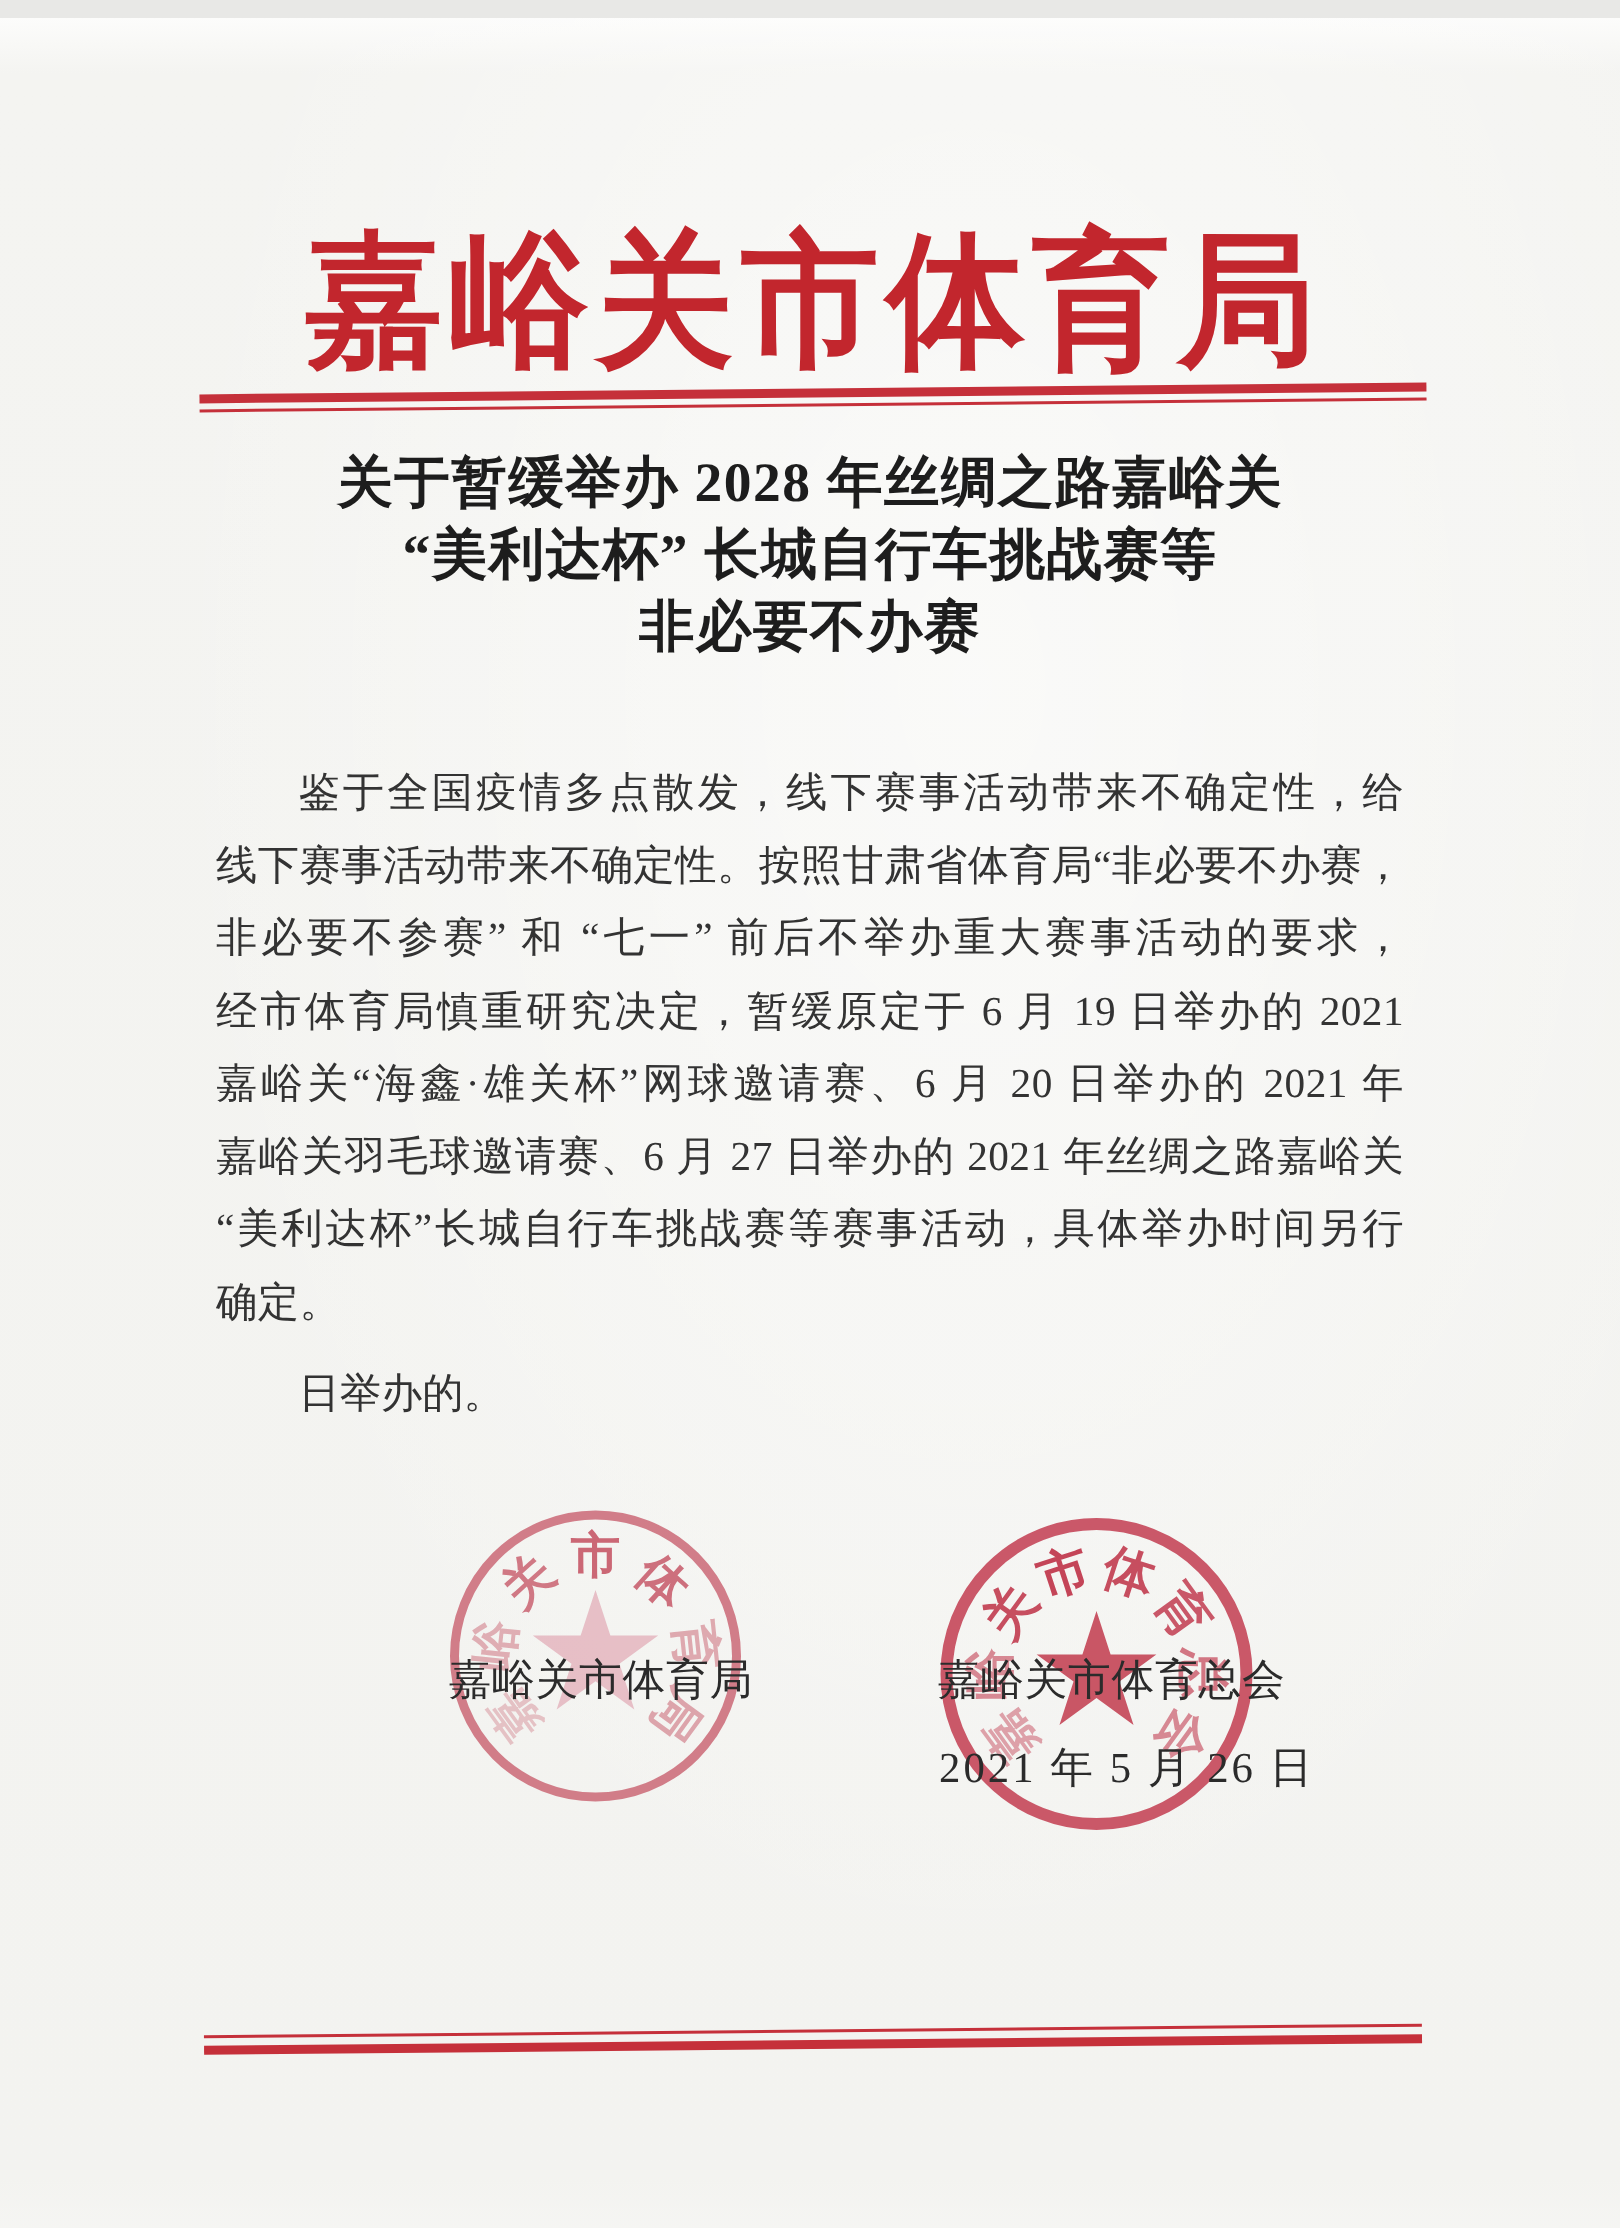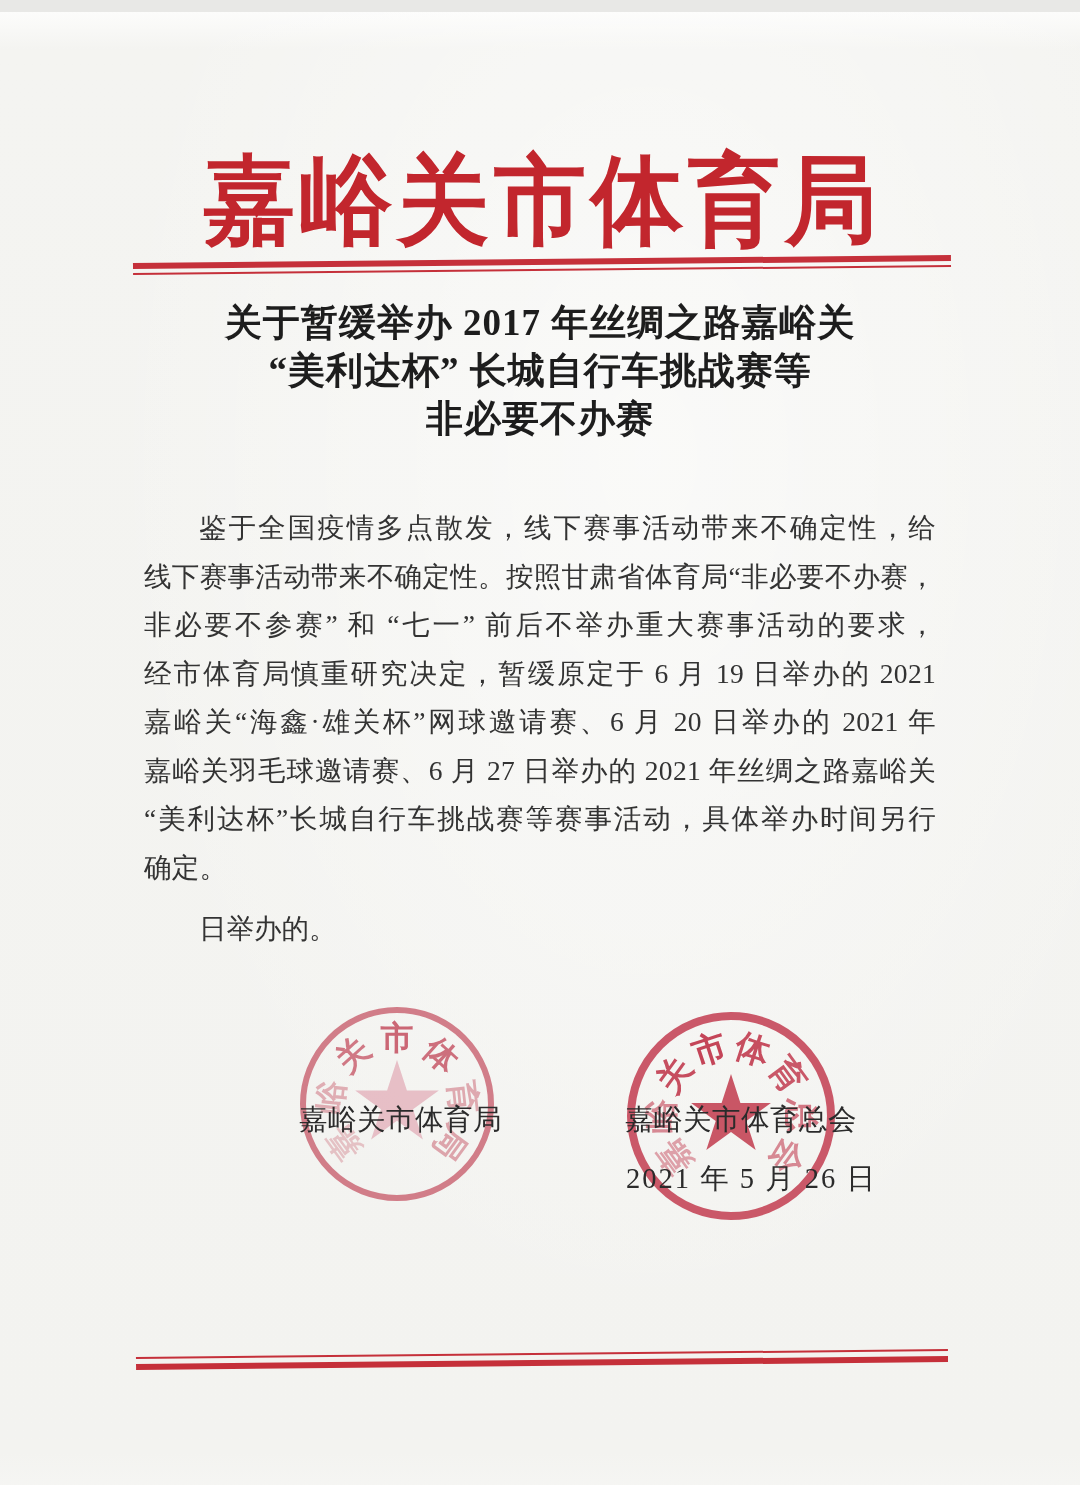--- a/index.html
+++ b/index.html
@@ -60,21 +60,21 @@
 <div class="page">
 
   <div class="org-header">嘉峪关市体育局</div>
 
   <div class="rule rule-top">
     <div class="thick"></div>
     <div class="thin"></div>
   </div>
 
   <div class="doc-title">
-    <div>关于暂缓举办 2017 年丝绸之路嘉峪关</div>
+    <div>关于暂缓举办 2028 年丝绸之路嘉峪关</div>
     <div>“美利达杯” 长城自行车挑战赛等</div>
     <div>非必要不办赛</div>
   </div>
 
   <div class="body-block">
     <div class="bline first">鉴于全国疫情多点散发，线下赛事活动带来不确定性，给</div>
     <div class="bline">线下赛事活动带来不确定性。按照甘肃省体育局“非必要不办赛，</div>
     <div class="bline">非必要不参赛” 和 “七一” 前后不举办重大赛事活动的要求，</div>
     <div class="bline">经市体育局慎重研究决定，暂缓原定于 6 月 19 日举办的 2021</div>
     <div class="bline">嘉峪关“海鑫·雄关杯”网球邀请赛、6 月 20 日举办的 2021 年</div>

